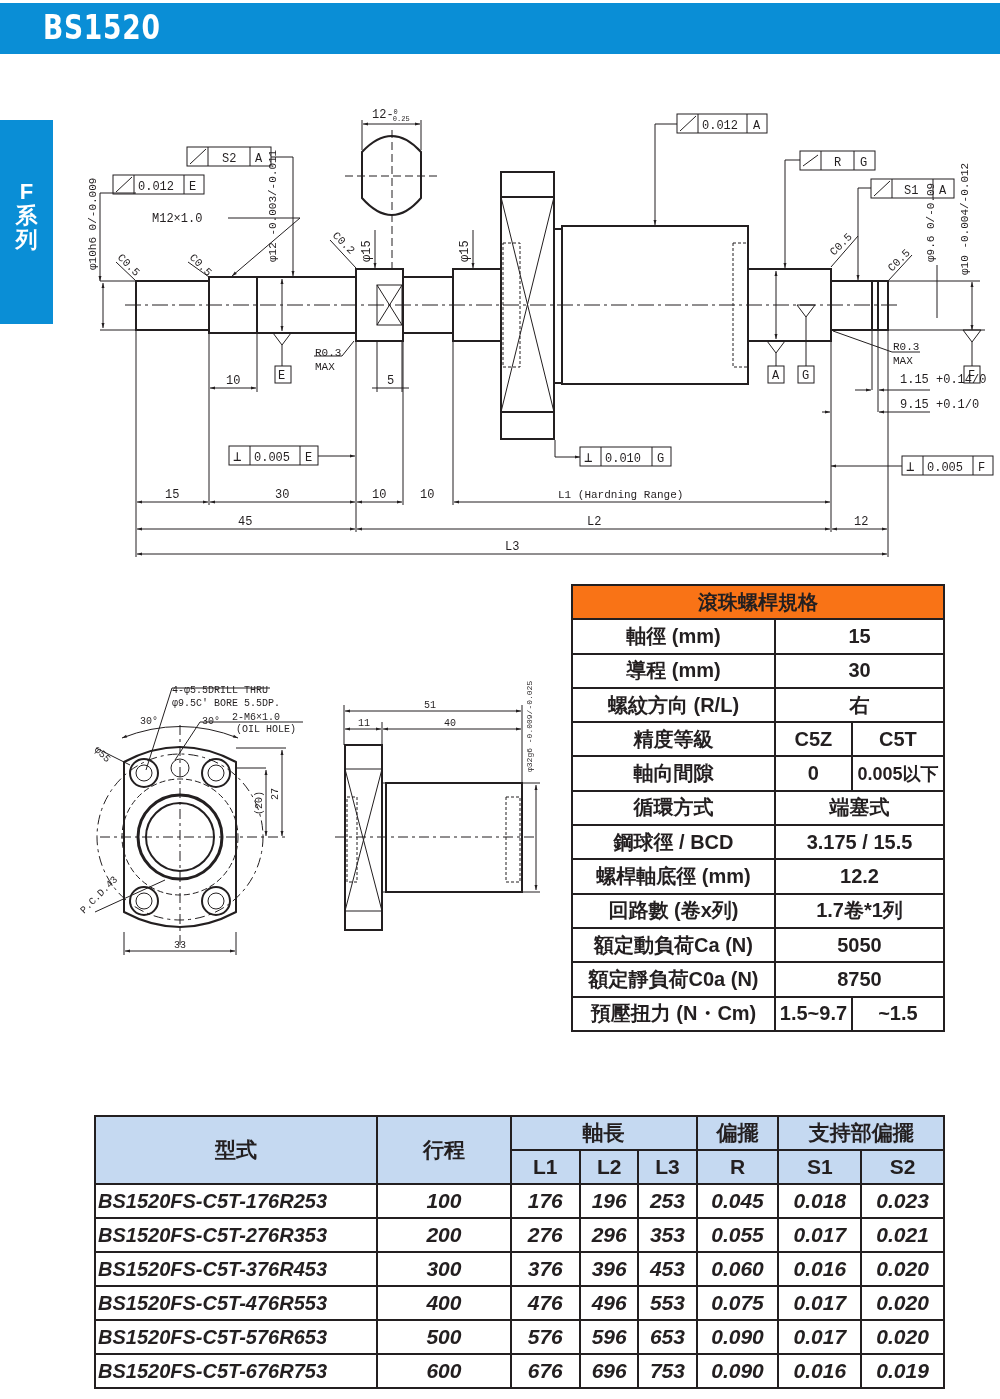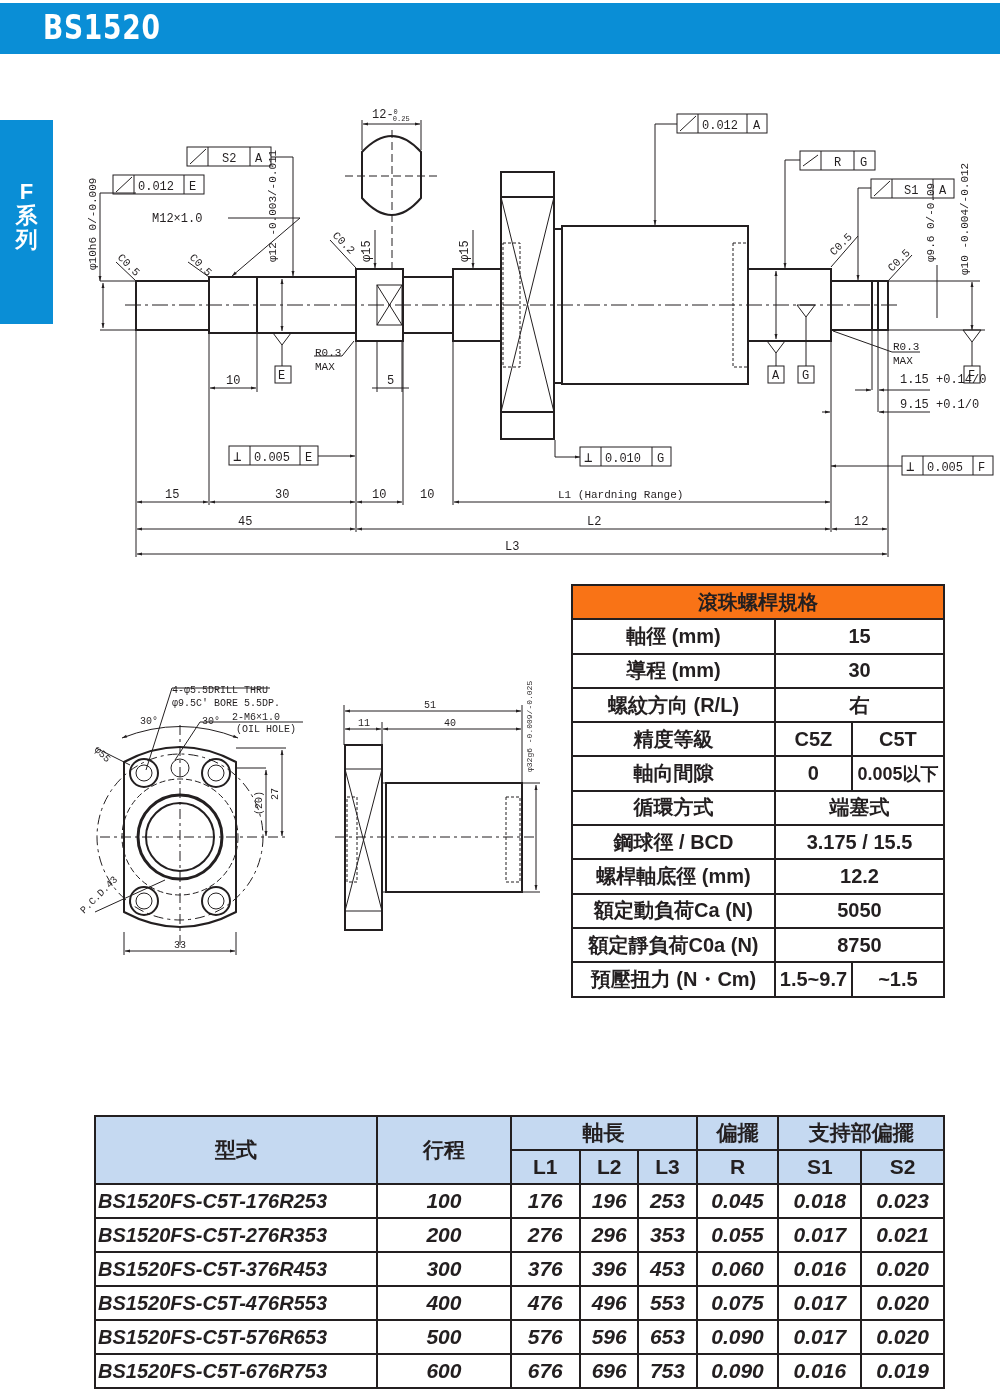--- a/index.html
+++ b/index.html
@@ -369,20 +369,24 @@
       </tr>
   <tr>
         <td class="lbl">鋼球徑 / BCD</td>
         <td colspan="2">3.175 / 15.5</td>
       </tr>
   <tr>
         <td class="lbl">螺桿軸底徑 (mm)</td>
         <td colspan="2">12.2</td>
       </tr>
   <tr>
+        <td class="lbl">回路數 (卷x列)</td>
+        <td colspan="2">1.7卷*1列</td>
+      </tr>
+  <tr>
         <td class="lbl">額定動負荷Ca  (N)</td>
         <td colspan="2">5050</td>
       </tr>
   <tr>
         <td class="lbl">額定靜負荷C0a  (N)</td>
         <td colspan="2">8750</td>
       </tr>
   <tr>
         <td class="lbl">預壓扭力  (N・Cm)</td>
         <td>1.5~9.7</td>

